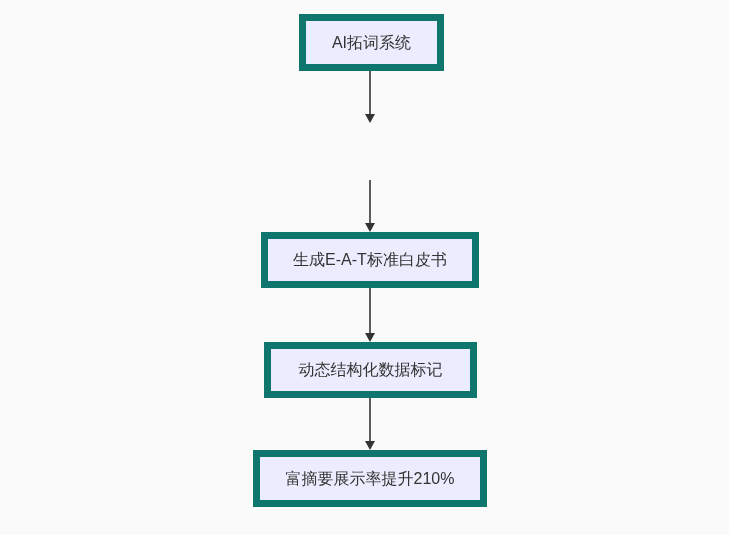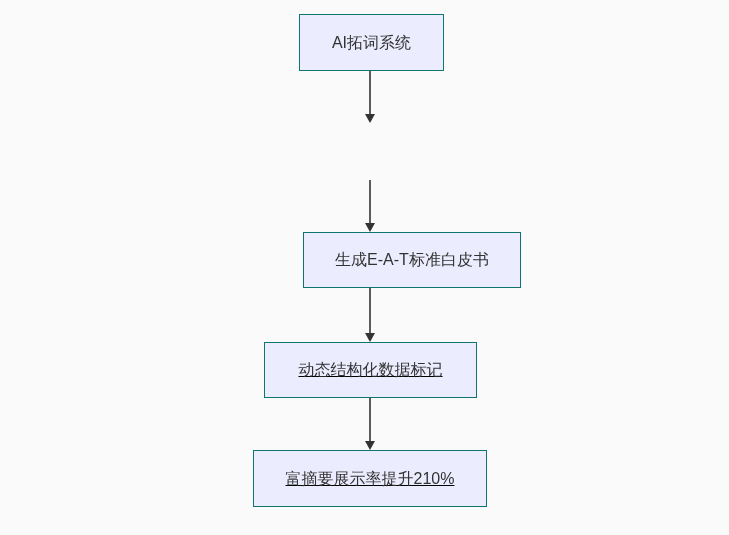--- a/index.html
+++ b/index.html
@@ -12,21 +12,21 @@
     position: relative;
     width: 729px;
     height: 535px;
     background: #fafafa;
     overflow: hidden;
   }
   .node {
     position: absolute;
     box-sizing: border-box;
     background: #ECECFF;
-    border: 1px solid #0f766e;
+    border: 7px solid #0f766e;
     display: flex;
     align-items: center;
     justify-content: center;
   }
   .node .label {
     color: #333333;
     font-size: 16px;
     line-height: 1.2;
     white-space: nowrap;
     text-align: center;
@@ -51,23 +51,23 @@
     bottom: 0;
     width: 0;
     height: 0;
     border-left: 5px solid transparent;
     border-right: 5px solid transparent;
     border-top: 9px solid #333333;
   }
   
   #node-0 { left: 299px; top: 14px;  width: 145px; height: 57px; }
   #node-1 { left: 274px; top: 123px; width: 192px; height: 57px; }
-  #node-2 { left: 261px; top: 232px; width: 218px; height: 56px; margin-left: 42px; }
-  #node-3 { left: 264px; top: 342px; width: 213px; height: 56px; text-decoration: underline; }
-  #node-4 { left: 253px; top: 450px; width: 234px; height: 57px; text-decoration: underline; }
+  #node-2 { left: 261px; top: 232px; width: 218px; height: 56px; }
+  #node-3 { left: 264px; top: 342px; width: 213px; height: 56px; }
+  #node-4 { left: 253px; top: 450px; width: 234px; height: 57px; }
   
   #edge-0 { left: 370px; top: 71px;  height: 52px; }
   #edge-1 { left: 370px; top: 180px; height: 52px; }
   #edge-2 { left: 370px; top: 288px; height: 54px; }
   #edge-3 { left: 370px; top: 398px; height: 52px; }
   #edge-0 .line { height: 44px; }
   #edge-1 .line { height: 44px; }
   #edge-2 .line { height: 46px; }
   #edge-3 .line { height: 44px; }
 </style>

